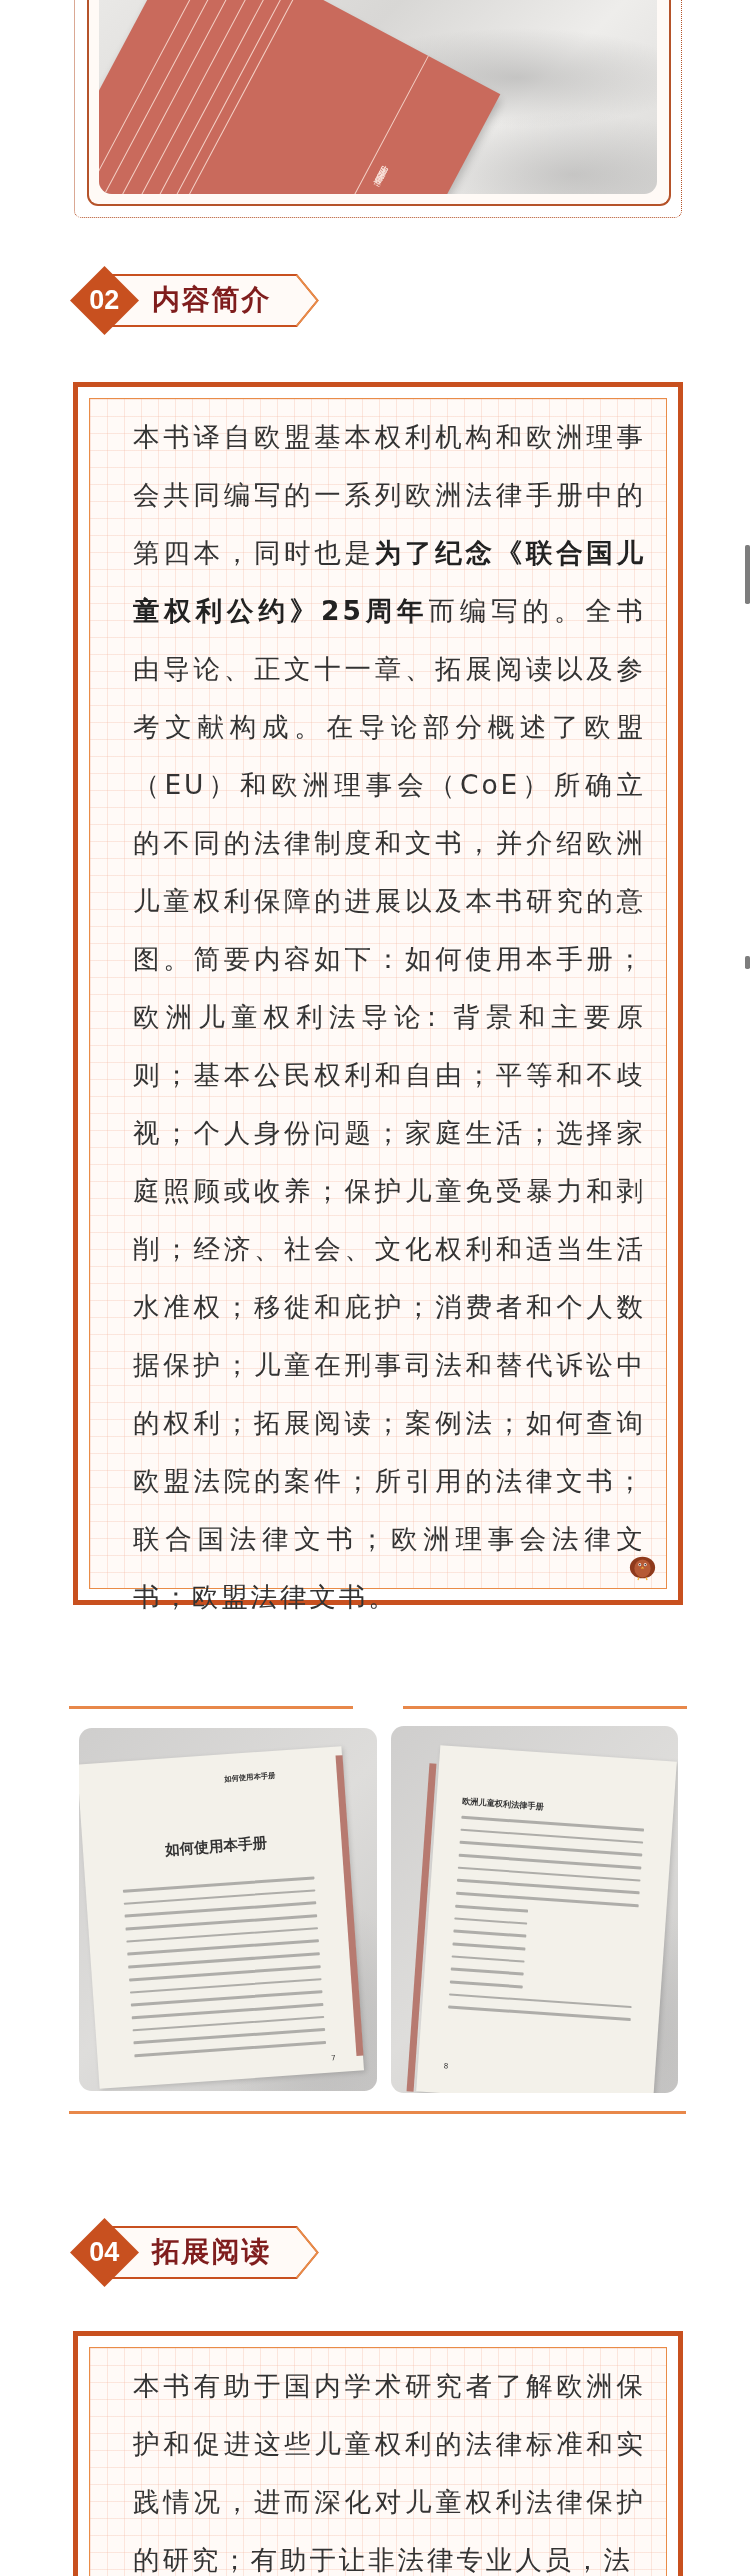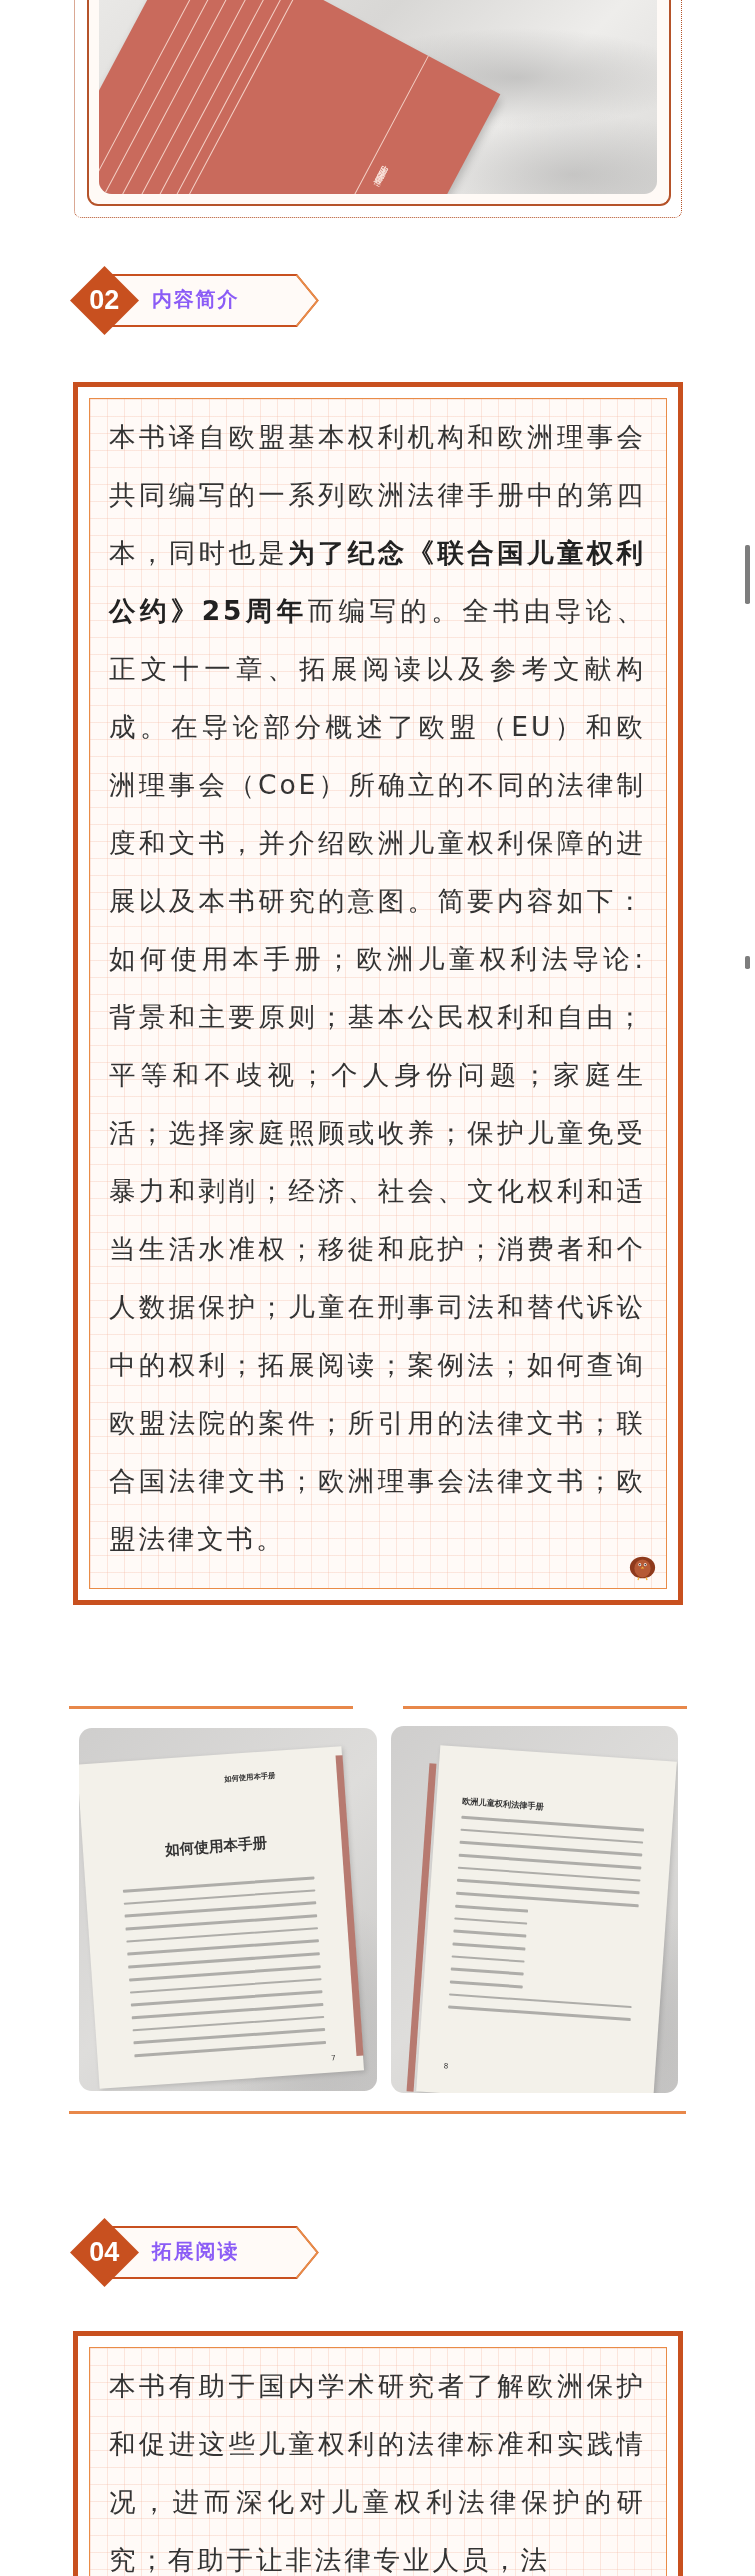--- a/index.html
+++ b/index.html
@@ -48,40 +48,40 @@
   .sec-diamond {
     position: absolute; left: 3.7px; top: 2.7px; width: 69px; height: 69px;
   }
   .sec-num {
     position: absolute; left: 3.7px; top: 2.7px; width: 69px; height: 69px; line-height: 69px;
     text-align: center; color: #ffffff; font-size: 27px; font-weight: bold;
     font-family: "Liberation Sans", "DejaVu Sans", sans-serif;
   }
   .sec-title {
     position: absolute; left: 86px; top: 18px; height: 37px; line-height: 37px;
-    font-size: 20px; font-weight: bold; color: #8b5cf6; letter-spacing: 1.8px;
+    font-size: 28px; font-weight: bold; color: #7f1d1d; letter-spacing: 1.8px;
   }
 
   
   .card-outer {
     position: absolute; left: 73px; width: 610px; box-sizing: border-box;
     border: 5.5px solid #c8501f; background: #ffffff;
   }
   .card-inner {
     position: absolute; left: 11px; top: 11px; right: 11px; bottom: 11px; box-sizing: border-box;
     border: 1.8px solid #e98c48;
     background-color: #fffaf7;
     background-image:
       linear-gradient(to right, rgba(245,190,170,.35) 0.9px, transparent 0.9px),
       linear-gradient(to bottom, rgba(245,190,170,.35) 0.9px, transparent 0.9px);
     background-size: 17px 17px;
   }
   .card-text {
     position: absolute; left: 19px; right: 20px; font-size: 26.5px; line-height: 58px;
-    letter-spacing: 2.9px; text-align: justify; color: #333333;
+    letter-spacing: 2.9px; text-align: justify; color: #333333; padding-left: 24px;
   }
   .card-text b { font-weight: bold; color: #222222; }
   .turkey { position: absolute; width: 29px; height: 27px; }
 
   
   .hline { position: absolute; height: 2.7px; background: #e8884a; }
   .page-photo {
     position: absolute; border-radius: 12.8px; overflow: hidden;
     background:
       radial-gradient(ellipse at 80% 80%, rgba(150,150,150,.35) 0, rgba(150,150,150,0) 30%),

